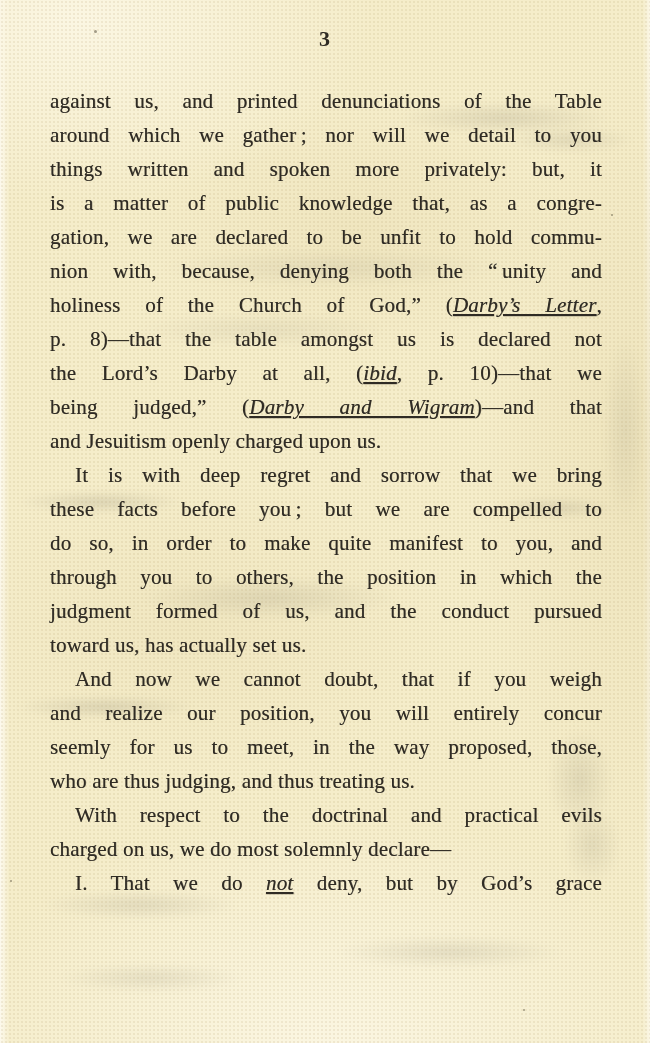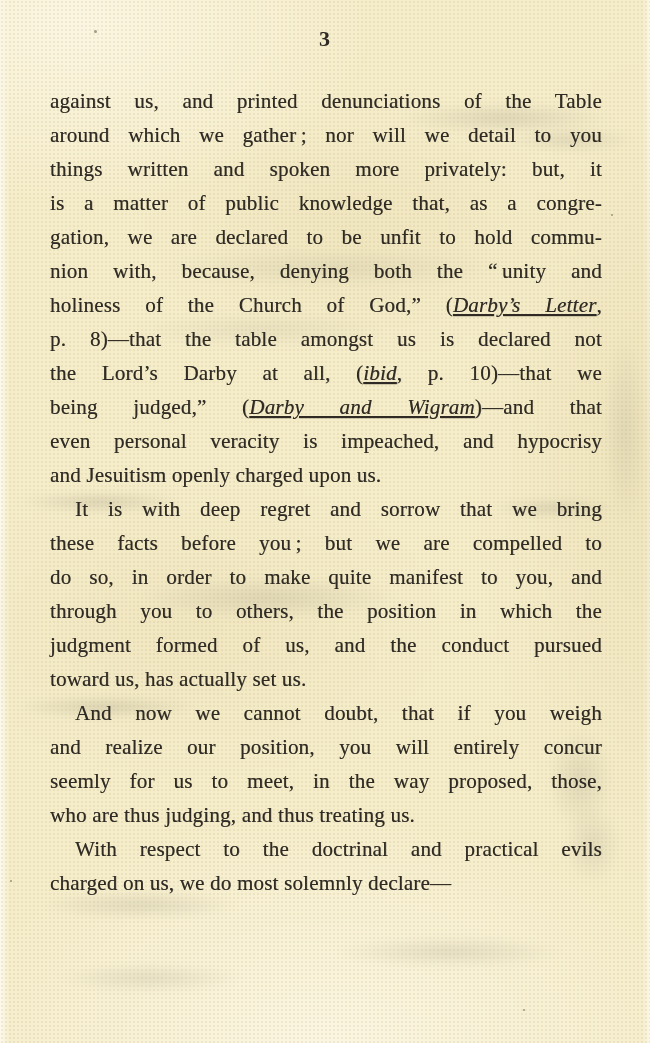--- a/index.html
+++ b/index.html
@@ -102,28 +102,28 @@
       <div class="line"><span class="seg">against us, and printed denunciations of the Table</span></div>
       <div class="line"><span class="seg">around which we gather ; nor will we detail to you</span></div>
       <div class="line"><span class="seg">things written and spoken more privately:  but, it</span></div>
       <div class="line"><span class="seg">is a matter of public knowledge that,  as a congre-</span></div>
       <div class="line"><span class="seg">gation, we are declared to be unfit to hold commu-</span></div>
       <div class="line"><span class="seg">nion with,  because,  denying both the “ unity and</span></div>
       <div class="line"><span class="seg">holiness of the Church of God,”  (</span><span class="seg it">Darby’s Letter</span><span class="seg">,</span></div>
       <div class="line"><span class="seg">p. 8)—that the table amongst us is declared not</span></div>
       <div class="line"><span class="seg">the Lord’s Darby at all, (</span><span class="seg it">ibid</span><span class="seg">, p. 10)—that we</span></div>
       <div class="line"><span class="seg">being judged,” (</span><span class="seg it">Darby and Wigram</span><span class="seg">)—and that</span></div>
-      <div class="line"><span class="seg">even personal veracity is impeached, and hypocrisy</span></div>
       <div class="line last"><span class="seg">and Jesuitism openly charged upon us.</span></div>
       <div class="line indent"><span class="seg">It is with deep regret and sorrow that we bring</span></div>
       <div class="line"><span class="seg">these facts before you ; but we are compelled to</span></div>
       <div class="line"><span class="seg">do so, in order to make quite manifest to you, and</span></div>
       <div class="line"><span class="seg">through you to others, the position in which the</span></div>
       <div class="line"><span class="seg">judgment formed  of us, and the conduct pursued</span></div>
       <div class="line last"><span class="seg">toward us, has actually set us.</span></div>
       <div class="line indent"><span class="seg">And now we cannot doubt, that if you weigh</span></div>
       <div class="line"><span class="seg">and realize our position, you will entirely concur</span></div>
       <div class="line"><span class="seg">seemly for us to meet, in the way proposed, those,</span></div>
       <div class="line last"><span class="seg">who are thus judging, and thus treating us.</span></div>
       <div class="line indent"><span class="seg">With respect to the doctrinal and practical evils</span></div>
       <div class="line last"><span class="seg">charged on us, we do most solemnly declare—</span></div>
+      <div class="line indent"><span class="seg">I. That we do </span><span class="seg it">not</span><span class="seg"> deny,  but by God’s grace</span></div>
     </div>
 </div>
 
 </body></html>

